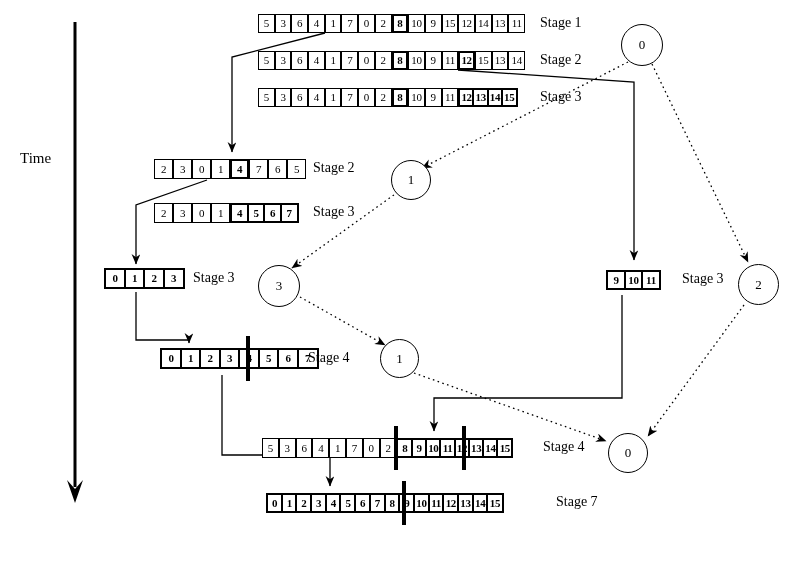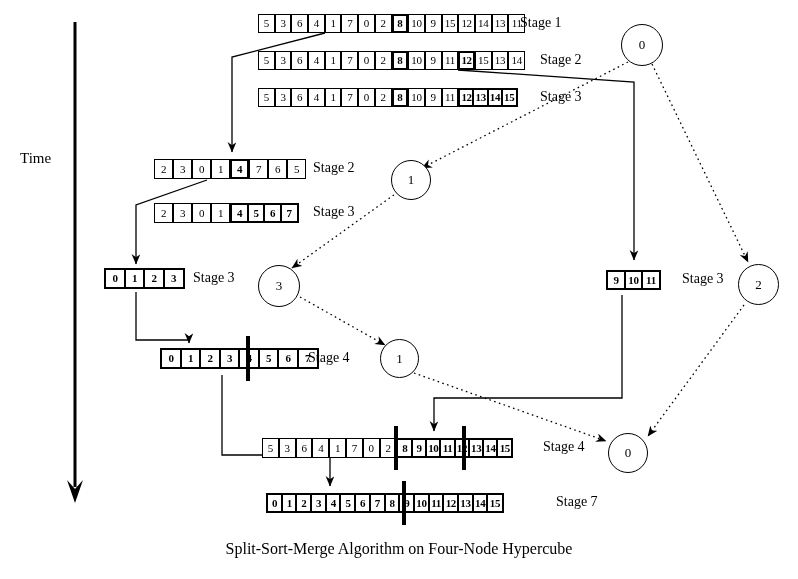--- a/index.html
+++ b/index.html
@@ -107,21 +107,21 @@
         <div class="cell" style="width: 16.7px; height: 19px;">2</div>
         <div class="cell bold" style="width: 16.7px; height: 19px;">8</div>
         <div class="cell" style="width: 16.7px; height: 19px;">10</div>
         <div class="cell" style="width: 16.7px; height: 19px;">9</div>
         <div class="cell" style="width: 16.7px; height: 19px;">15</div>
         <div class="cell" style="width: 16.7px; height: 19px;">12</div>
         <div class="cell" style="width: 16.7px; height: 19px;">14</div>
         <div class="cell" style="width: 16.7px; height: 19px;">13</div>
         <div class="cell" style="width: 16.7px; height: 19px;">11</div>
       </div>
-      <div class="slabel" style="left: 520px; top: 14.5px;">Stage 1</div>
+      <div class="slabel" style="left: 540px; top: 14.5px;">Stage 1</div>
       <div class="array" style="left: 258px; top: 51px;">
         <div class="cell" style="width: 16.7px; height: 19px;">5</div>
         <div class="cell" style="width: 16.7px; height: 19px;">3</div>
         <div class="cell" style="width: 16.7px; height: 19px;">6</div>
         <div class="cell" style="width: 16.7px; height: 19px;">4</div>
         <div class="cell" style="width: 16.7px; height: 19px;">1</div>
         <div class="cell" style="width: 16.7px; height: 19px;">7</div>
         <div class="cell" style="width: 16.7px; height: 19px;">0</div>
         <div class="cell" style="width: 16.7px; height: 19px;">2</div>
         <div class="cell bold" style="width: 16.7px; height: 19px;">8</div>
@@ -236,14 +236,13 @@
         <div class="cell bold" style="width: 17.2px; height: 20px;">11</div>
         <div class="cell bold" style="width: 17.2px; height: 20px;">12</div>
         <div class="cell bold" style="width: 17.2px; height: 20px;">13</div>
         <div class="cell bold" style="width: 17.2px; height: 20px;">14</div>
         <div class="cell bold" style="width: 17.2px; height: 20px;">15</div>
       </div>
       <div class="divider" style="left: 401.6px; top: 481px; height: 44px;"></div>
       <div class="slabel" style="left: 556px; top: 494px;">Stage 7</div>
     </div>
 
-  <div class="caption" style="left:0;top:540px;">Split-Sort-Merge Algorithm on Four-Node Hypercube</div>
 </div>
 
 </body></html>

